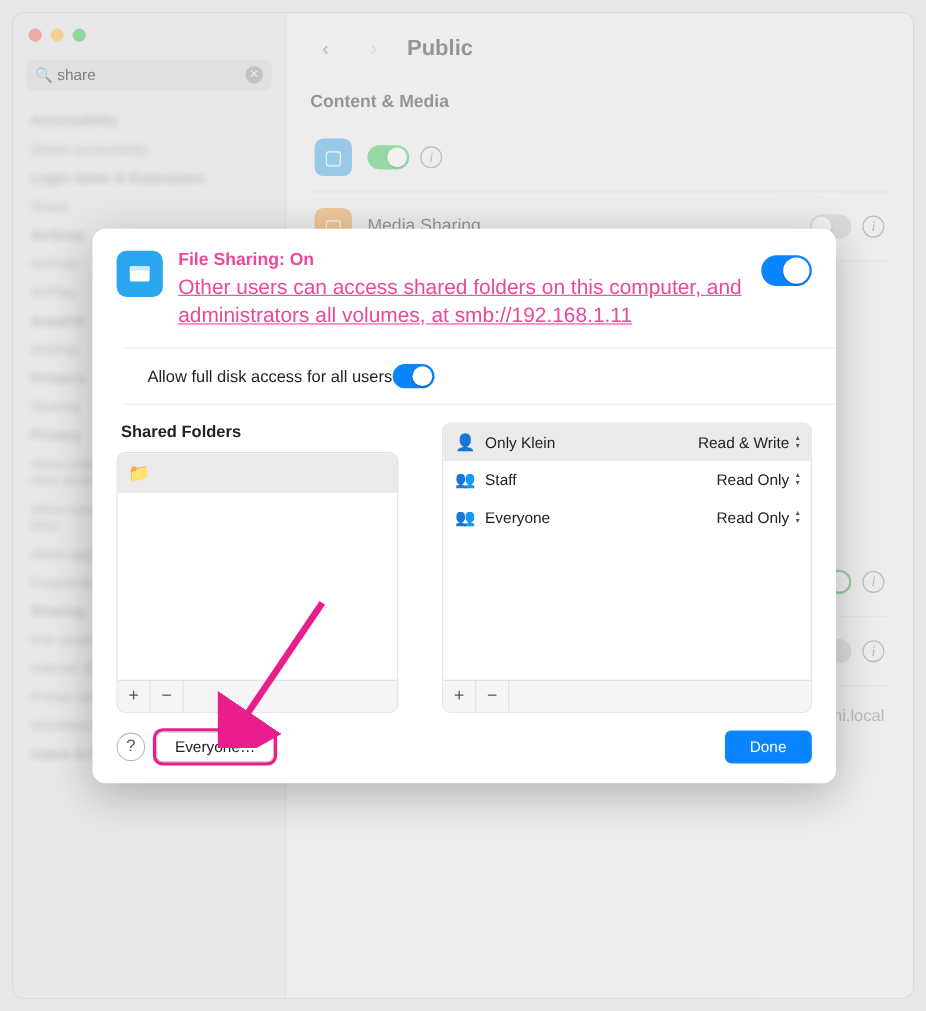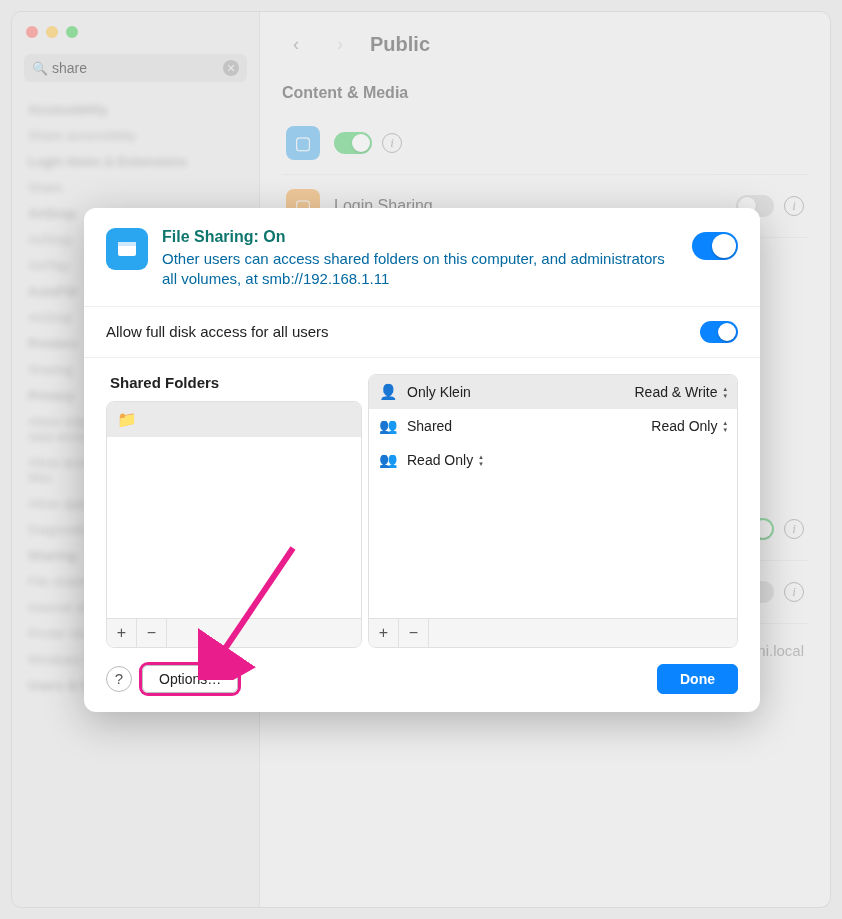--- a/index.html
+++ b/index.html
@@ -37,49 +37,49 @@
 .hostrow { display:flex; justify-content:space-between; padding:18px 4px 6px; font-size:15px; color:#444; }
 
 
 .dim { position:absolute; inset:0; background:rgba(230,230,230,0.55); }
 
 
 .modal { position:absolute; left:84px; top:208px; width:676px; height:504px; background:#fff; border-radius:12px; box-shadow:0 10px 40px rgba(0,0,0,.25); display:flex; flex-direction:column; overflow:hidden; }
 .m-top { display:flex; padding:20px 22px 16px; gap:14px; }
 .m-ic { width:42px; height:42px; border-radius:9px; background:#2aa5f0; display:flex; align-items:center; justify-content:center; color:#fff; font-size:22px; flex-shrink:0; }
 .m-titles { flex:1; }
-.m-titles .t { font-size:16px; font-weight:700; color:#0f766e; }
-.m-titles .d { font-size:15px; color:#0369a1; margin-top:3px; line-height:1.35; }
+.m-titles .t { font-size:16px; font-weight:700; color:#ec4899; }
+.m-titles .d { font-size:19px; color:#ec4899; margin-top:3px; line-height:1.35;text-decoration:underline; }
 .big-toggle { width:46px; height:28px; border-radius:14px; background:#0a84ff; position:relative; cursor:pointer; flex-shrink:0; margin-top:4px; }
 .big-toggle::after { content:""; position:absolute; width:24px; height:24px; border-radius:50%; background:#fff; top:2px; right:2px; box-shadow:0 1px 2px rgba(0,0,0,.3); }
-.m-row2 { display:flex; align-items:center; justify-content:space-between; padding:14px 22px; border-top:1px solid #eee; border-bottom:1px solid #eee; }
+.m-row2 { display:flex; align-items:center; justify-content:flex-start; padding:14px 22px; border-top:1px solid #eee; border-bottom:1px solid #eee;margin-left:28px; }
 .m-row2 .lbl { font-size:15px; color:#222; }
 .sm-toggle { width:38px; height:22px; border-radius:11px; background:#0a84ff; position:relative; cursor:pointer; }
 .sm-toggle::after { content:""; position:absolute; width:18px; height:18px; border-radius:50%; background:#fff; top:2px; right:2px; box-shadow:0 1px 2px rgba(0,0,0,.3); }
 
-.cols { display:flex; gap:6px; padding:16px 22px 0; flex:1; }
+.cols { display:flex; gap:40px; padding:16px 22px 0; flex:1; }
 .col { display:flex; flex-direction:column; }
 .col.l { width:256px; } .col.r { flex:1; }
 .col-h { font-size:15px; font-weight:700; color:#222; margin-bottom:10px; padding-left:4px; }
 .list { flex:1; background:#fff; border:1px solid #e0e0e0; border-radius:8px; overflow:hidden; display:flex; flex-direction:column; }
 .list-body { flex:1; }
 .li { display:flex; align-items:center; padding:8px 10px; font-size:14px; gap:8px; }
 .li.sel { background:#eaeaea; }
 .li .fic { color:#2aa5f0; font-size:16px; }
 .li .pic { color:#555; font-size:15px; width:20px; text-align:center; }
 .li .nm { flex:1; color:#222; }
 .li .perm { color:#222; font-size:14px; display:flex; align-items:center; gap:6px; }
 .stepper { display:inline-flex; flex-direction:column; font-size:7px; line-height:7px; color:#555; }
 .list-ft { display:flex; border-top:1px solid #e0e0e0; background:#f5f5f5; }
 .ftbtn { width:30px; height:28px; display:flex; align-items:center; justify-content:center; font-size:16px; color:#555; cursor:pointer; border-right:1px solid #e0e0e0; }
 
 .m-bot { display:flex; align-items:center; padding:16px 22px 18px; gap:10px; }
 .help { width:26px; height:26px; border:1px solid #bbb; border-radius:50%; text-align:center; line-height:24px; color:#555; font-size:15px; cursor:pointer; background:#fff; }
 .btn { padding:5px 16px; border-radius:6px; font-size:14px; cursor:pointer; border:1px solid #c0c0c0; background:#fff; color:#222; }
-.btn.primary { background:#0a84ff; color:#fff; border-color:#0a84ff; font-weight:700; margin-left:auto; padding:6px 22px; }
+.btn.primary { background:#0a84ff; color:#fff; border-color:#0a84ff; font-weight:400; margin-left:auto; padding:6px 22px; }
 .hl { box-shadow:0 0 0 3px #e91e8c; border-radius:6px; }
 
 
 .arrow { position:absolute; left:198px; top:540px; width:110px; height:140px; pointer-events:none; }
 .arrow svg { width:100%; height:100%; }
 
 
 .ic.blue{background:#3ba7ec;} .ic.orange{background:#f5a33b;} .ic.gray{background:#8e8e93;}
 </style>
 </head>
@@ -131,21 +131,21 @@
     </div>
     <div class="section-h">Content &amp; Media</div>
     <div id="rows">
         <div class="row">
           <div class="ic blue">▢</div>
           <div class="toggle on"></div>
           <div class="info">i</div>
         </div>
         <div class="row">
           <div class="ic orange">▢</div>
-          <div class="lbl">Login Sharing</div>
+          <div class="lbl">Media Sharing</div>
           <div class="toggle "></div>
           <div class="info">i</div>
         </div>
       </div>
     <div style="height:260px"></div>
     <div id="rows2">
         <div class="row">
           <div class="ic gray">▢</div>
           <div class="lbl">Remote Login</div>
           <div class="toggle on"></div>
@@ -203,38 +203,39 @@
     <div class="col r">
       <div class="list">
         <div class="list-body" id="users">
             <div class="li sel">
               <span class="pic">👤</span>
               <span class="nm">Only Klein</span>
               <span class="perm">Read &amp; Write<span class="stepper">▴<br>▾</span></span>
             </div>
             <div class="li">
               <span class="pic">👥</span>
-              <span class="nm">Shared</span>
+              <span class="nm">Staff</span>
               <span class="perm">Read Only<span class="stepper">▴<br>▾</span></span>
             </div>
             <div class="li">
               <span class="pic">👥</span>
+              <span class="nm">Everyone</span>
               <span class="perm">Read Only<span class="stepper">▴<br>▾</span></span>
             </div>
           </div>
         <div class="list-ft">
           <div class="ftbtn">+</div>
           <div class="ftbtn">−</div>
         </div>
       </div>
     </div>
   </div>
   <div class="m-bot">
     <div class="help">?</div>
-    <span class="hl"><button class="btn">Options…</button></span>
+    <span class="hl"><button class="btn">Everyone…</button></span>
     <button class="btn primary">Done</button>
   </div>
 </div>
 
 <div class="arrow">
   <svg viewBox="0 0 110 140">
       <defs>
         <marker id="ah" markerWidth="12" markerHeight="12" refX="3" refY="6" orient="auto">
           <path d="M0,0 L12,6 L0,12 Z" fill="#e91e8c"></path>
         </marker>

